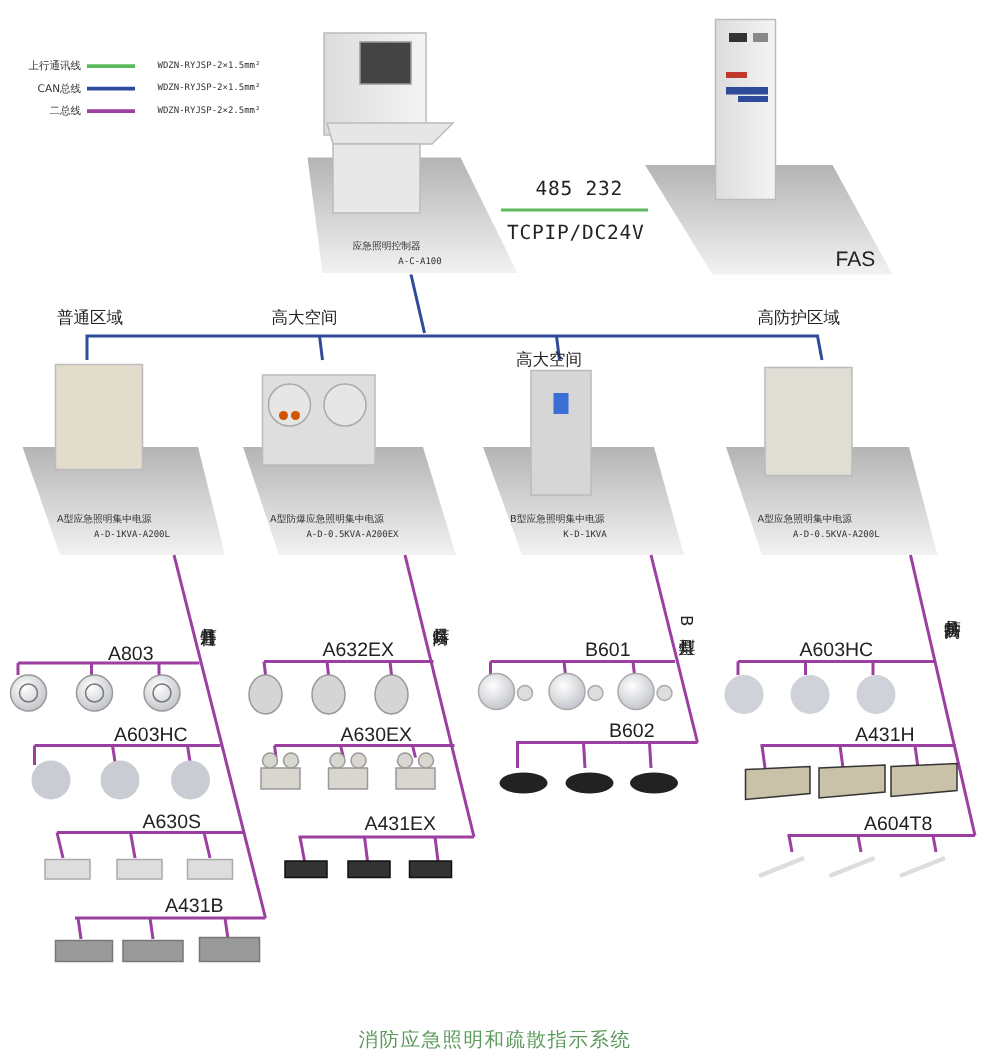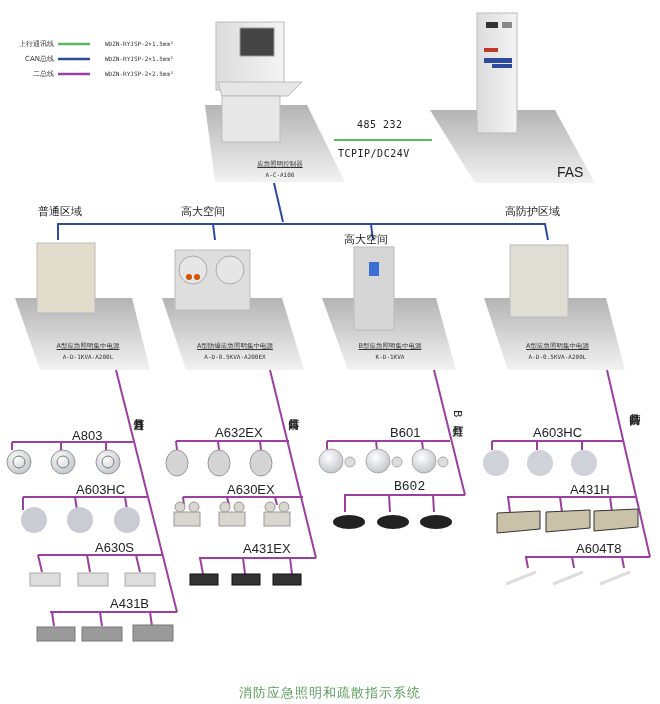--- a/index.html
+++ b/index.html
@@ -2,22 +2,22 @@
 <html><head>
 <meta charset="utf-8">
 <style>
   html, body { margin: 0; padding: 0; background: #ffffff; }
   body { width: 660px; height: 704px; position: relative; overflow: hidden; font-family: "DejaVu Sans", sans-serif; color: #222; }
   svg.main { position: absolute; left: 0; top: 0; }
   .abs { position: absolute; }
   .legend-label { font-size: 7px; color: #333; text-align: right; width: 60px; }
   .legend-spec { font-size: 6px; color: #333; font-family: "DejaVu Sans Mono", monospace; }
   .zone-label { font-size: 11px; color: #222; }
-  .proto { font-size: 10px; color: #222; font-family: "DejaVu Sans Mono", monospace; letter-spacing: 0.5px; }
-  .plat-title { font-size: 6.5px; color: #333; text-align: center; text-decoration: underline; }
+  .proto { font-size: 13px; color: #222; font-family: "DejaVu Sans Mono", monospace; letter-spacing: 0.5px; }
+  .plat-title { font-size: 6.5px; color: #333; text-align: left; }
   .plat-model { font-size: 6px; color: #333; text-align: center; font-family: "DejaVu Sans Mono", monospace; }
   .group-label { font-size: 13px; color: #222; font-family: "Liberation Sans", sans-serif; }
   .branch-label { font-size: 11px; color: #222; writing-mode: vertical-rl; }
   .footer { font-size: 13px; color: #5a9a5a; text-align: center; letter-spacing: 1px; }
   .fas { font-size: 14px; color: #222; font-family: "Liberation Sans", sans-serif; }
 </style>
 </head>
 <body>
 
 <svg class="main" width="660" height="704" viewBox="0 0 660 704">
@@ -258,18 +258,18 @@
 <div class="abs branch-label" style="left:626px;top:405px;">高防护灯具</div>
 
 <div class="abs group-label" style="left:72px;top:428px;">A803</div>
 <div class="abs group-label" style="left:76px;top:482px;">A603HC</div>
 <div class="abs group-label" style="left:95px;top:540px;">A630S</div>
 <div class="abs group-label" style="left:110px;top:596px;">A431B</div>
 <div class="abs group-label" style="left:215px;top:425px;">A632EX</div>
 <div class="abs group-label" style="left:227px;top:482px;">A630EX</div>
 <div class="abs group-label" style="left:243px;top:541px;">A431EX</div>
 <div class="abs group-label" style="left:390px;top:425px;">B601</div>
-<div class="abs group-label" style="left:394px;top:479px;font-family:Liberation Mono, monospace;">B602</div>
+<div class="abs group-label" style="left:406px;top:479px;">B602</div>
 <div class="abs group-label" style="left:533px;top:425px;">A603HC</div>
 <div class="abs group-label" style="left:570px;top:482px;">A431H</div>
 <div class="abs group-label" style="left:576px;top:541px;">A604T8</div>
 
 <div class="abs footer" style="left:0;top:684px;width:660px;">消防应急照明和疏散指示系统</div>
 
 </body></html>

